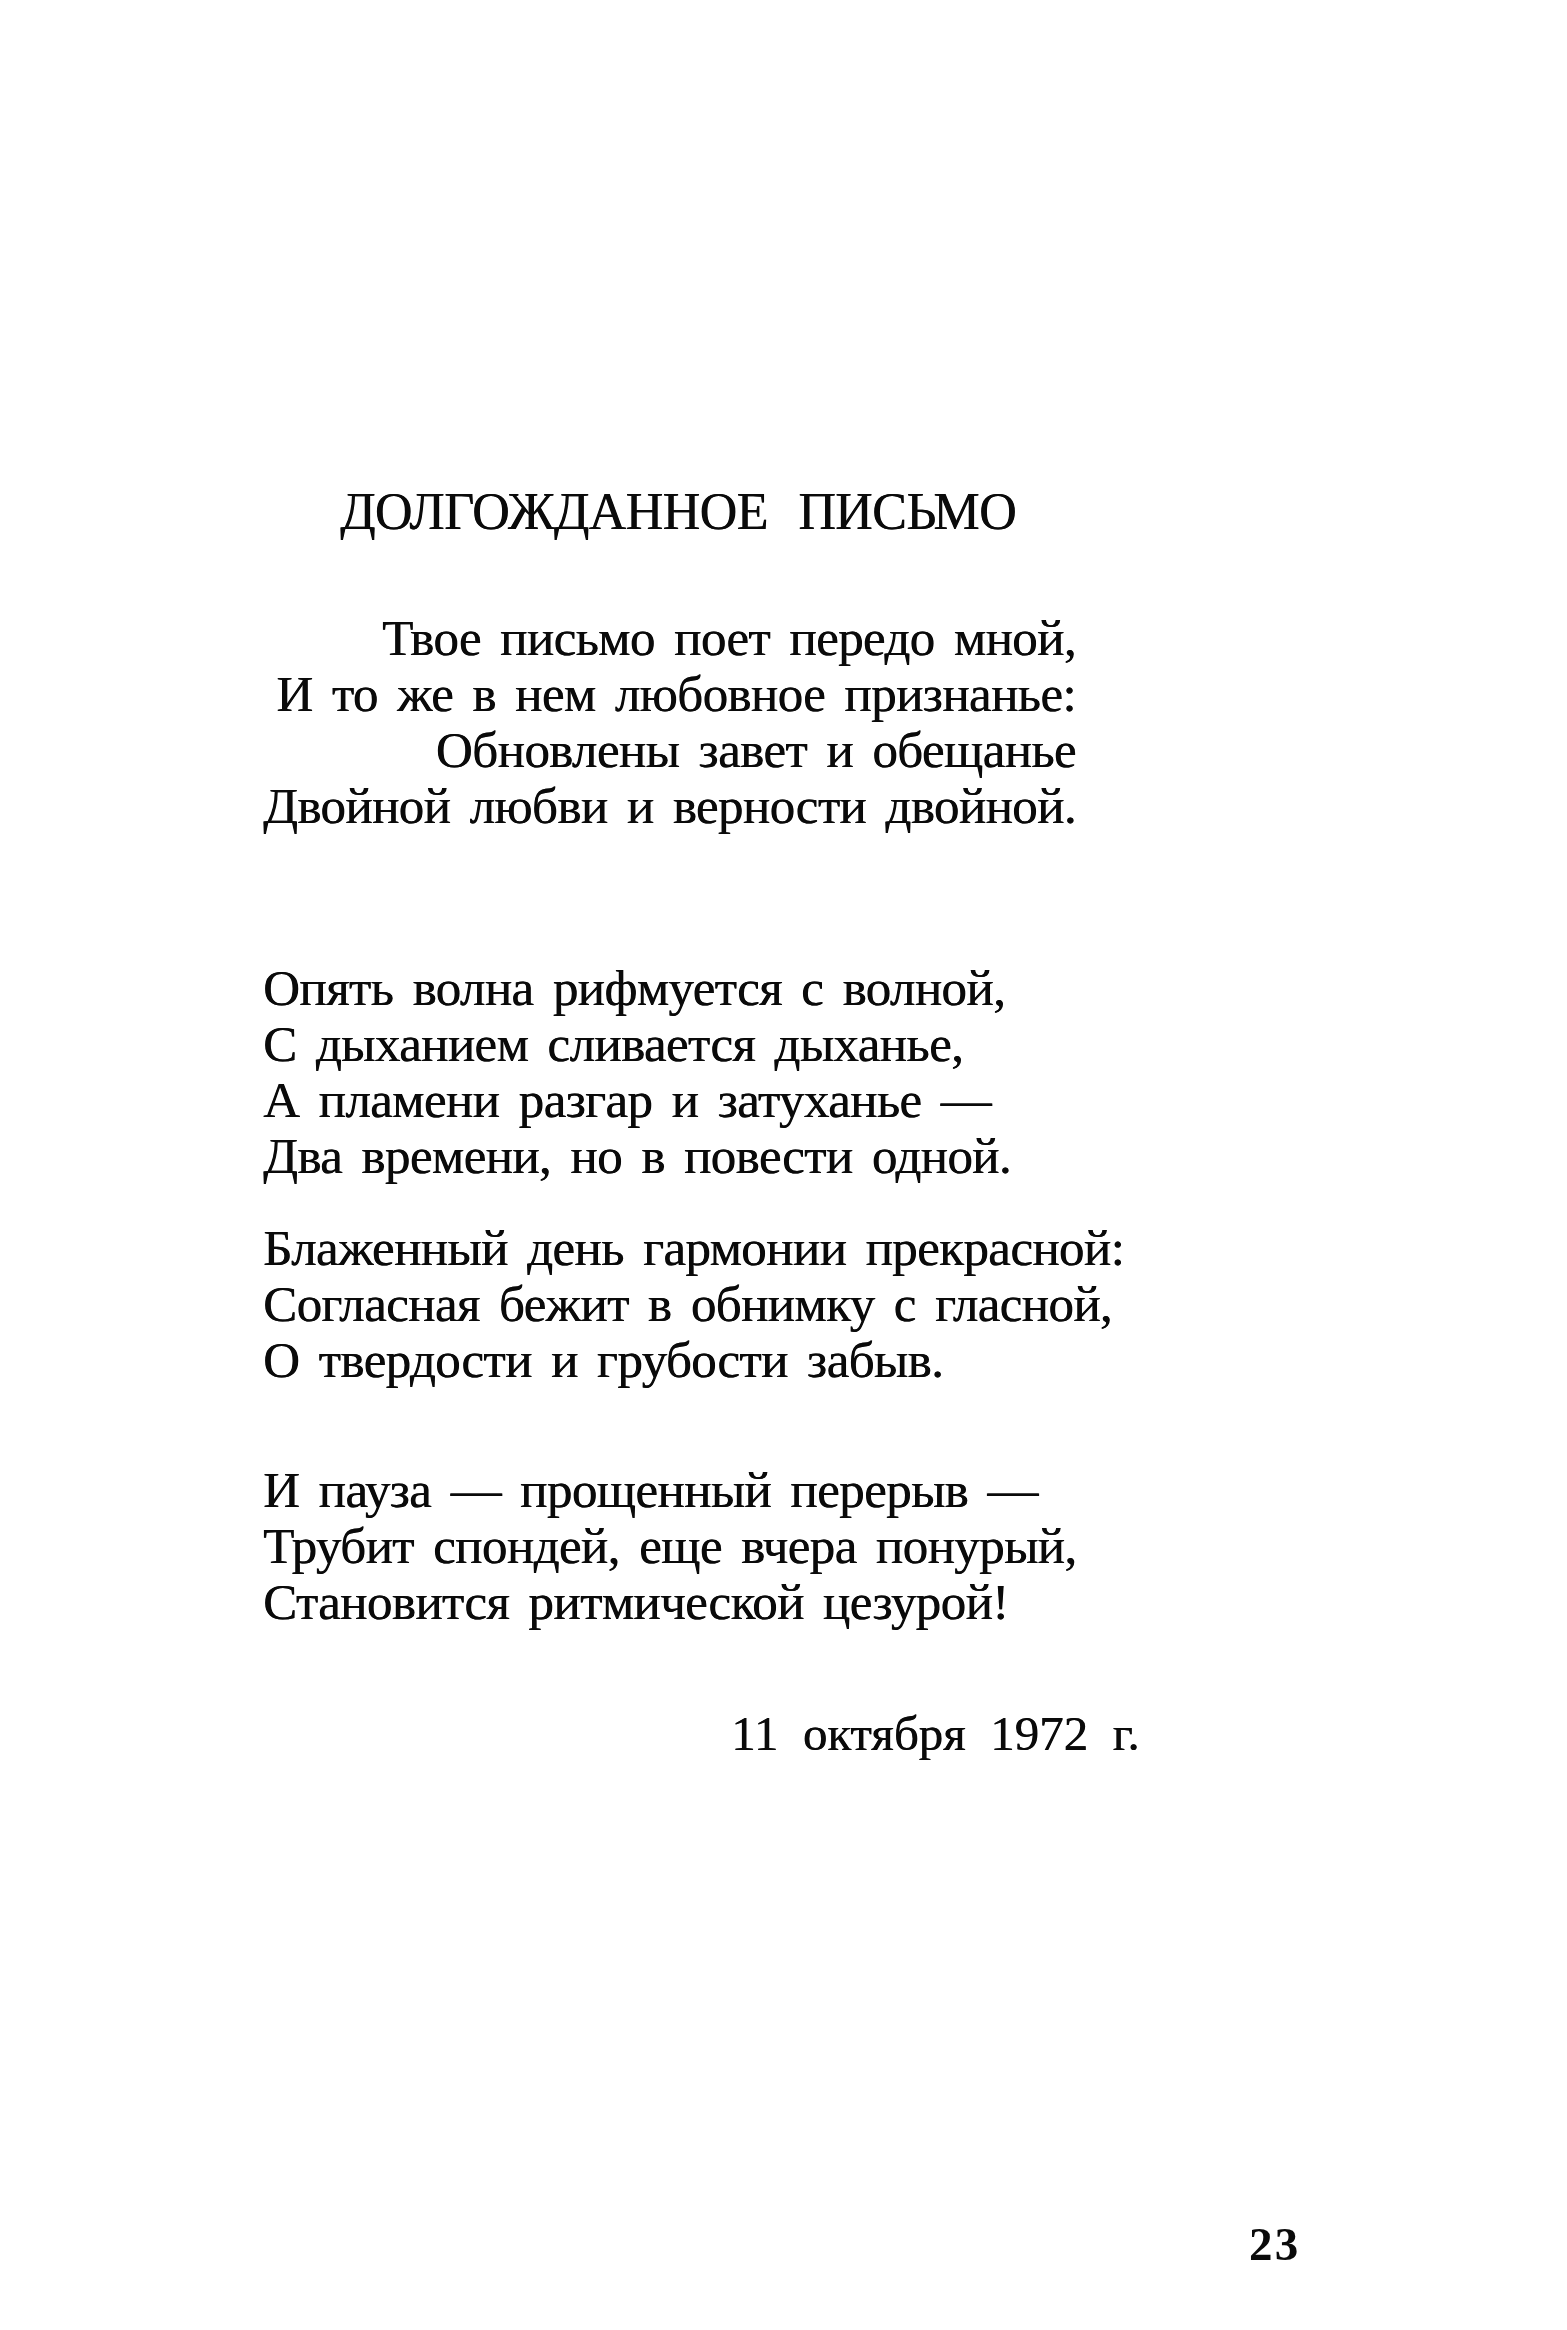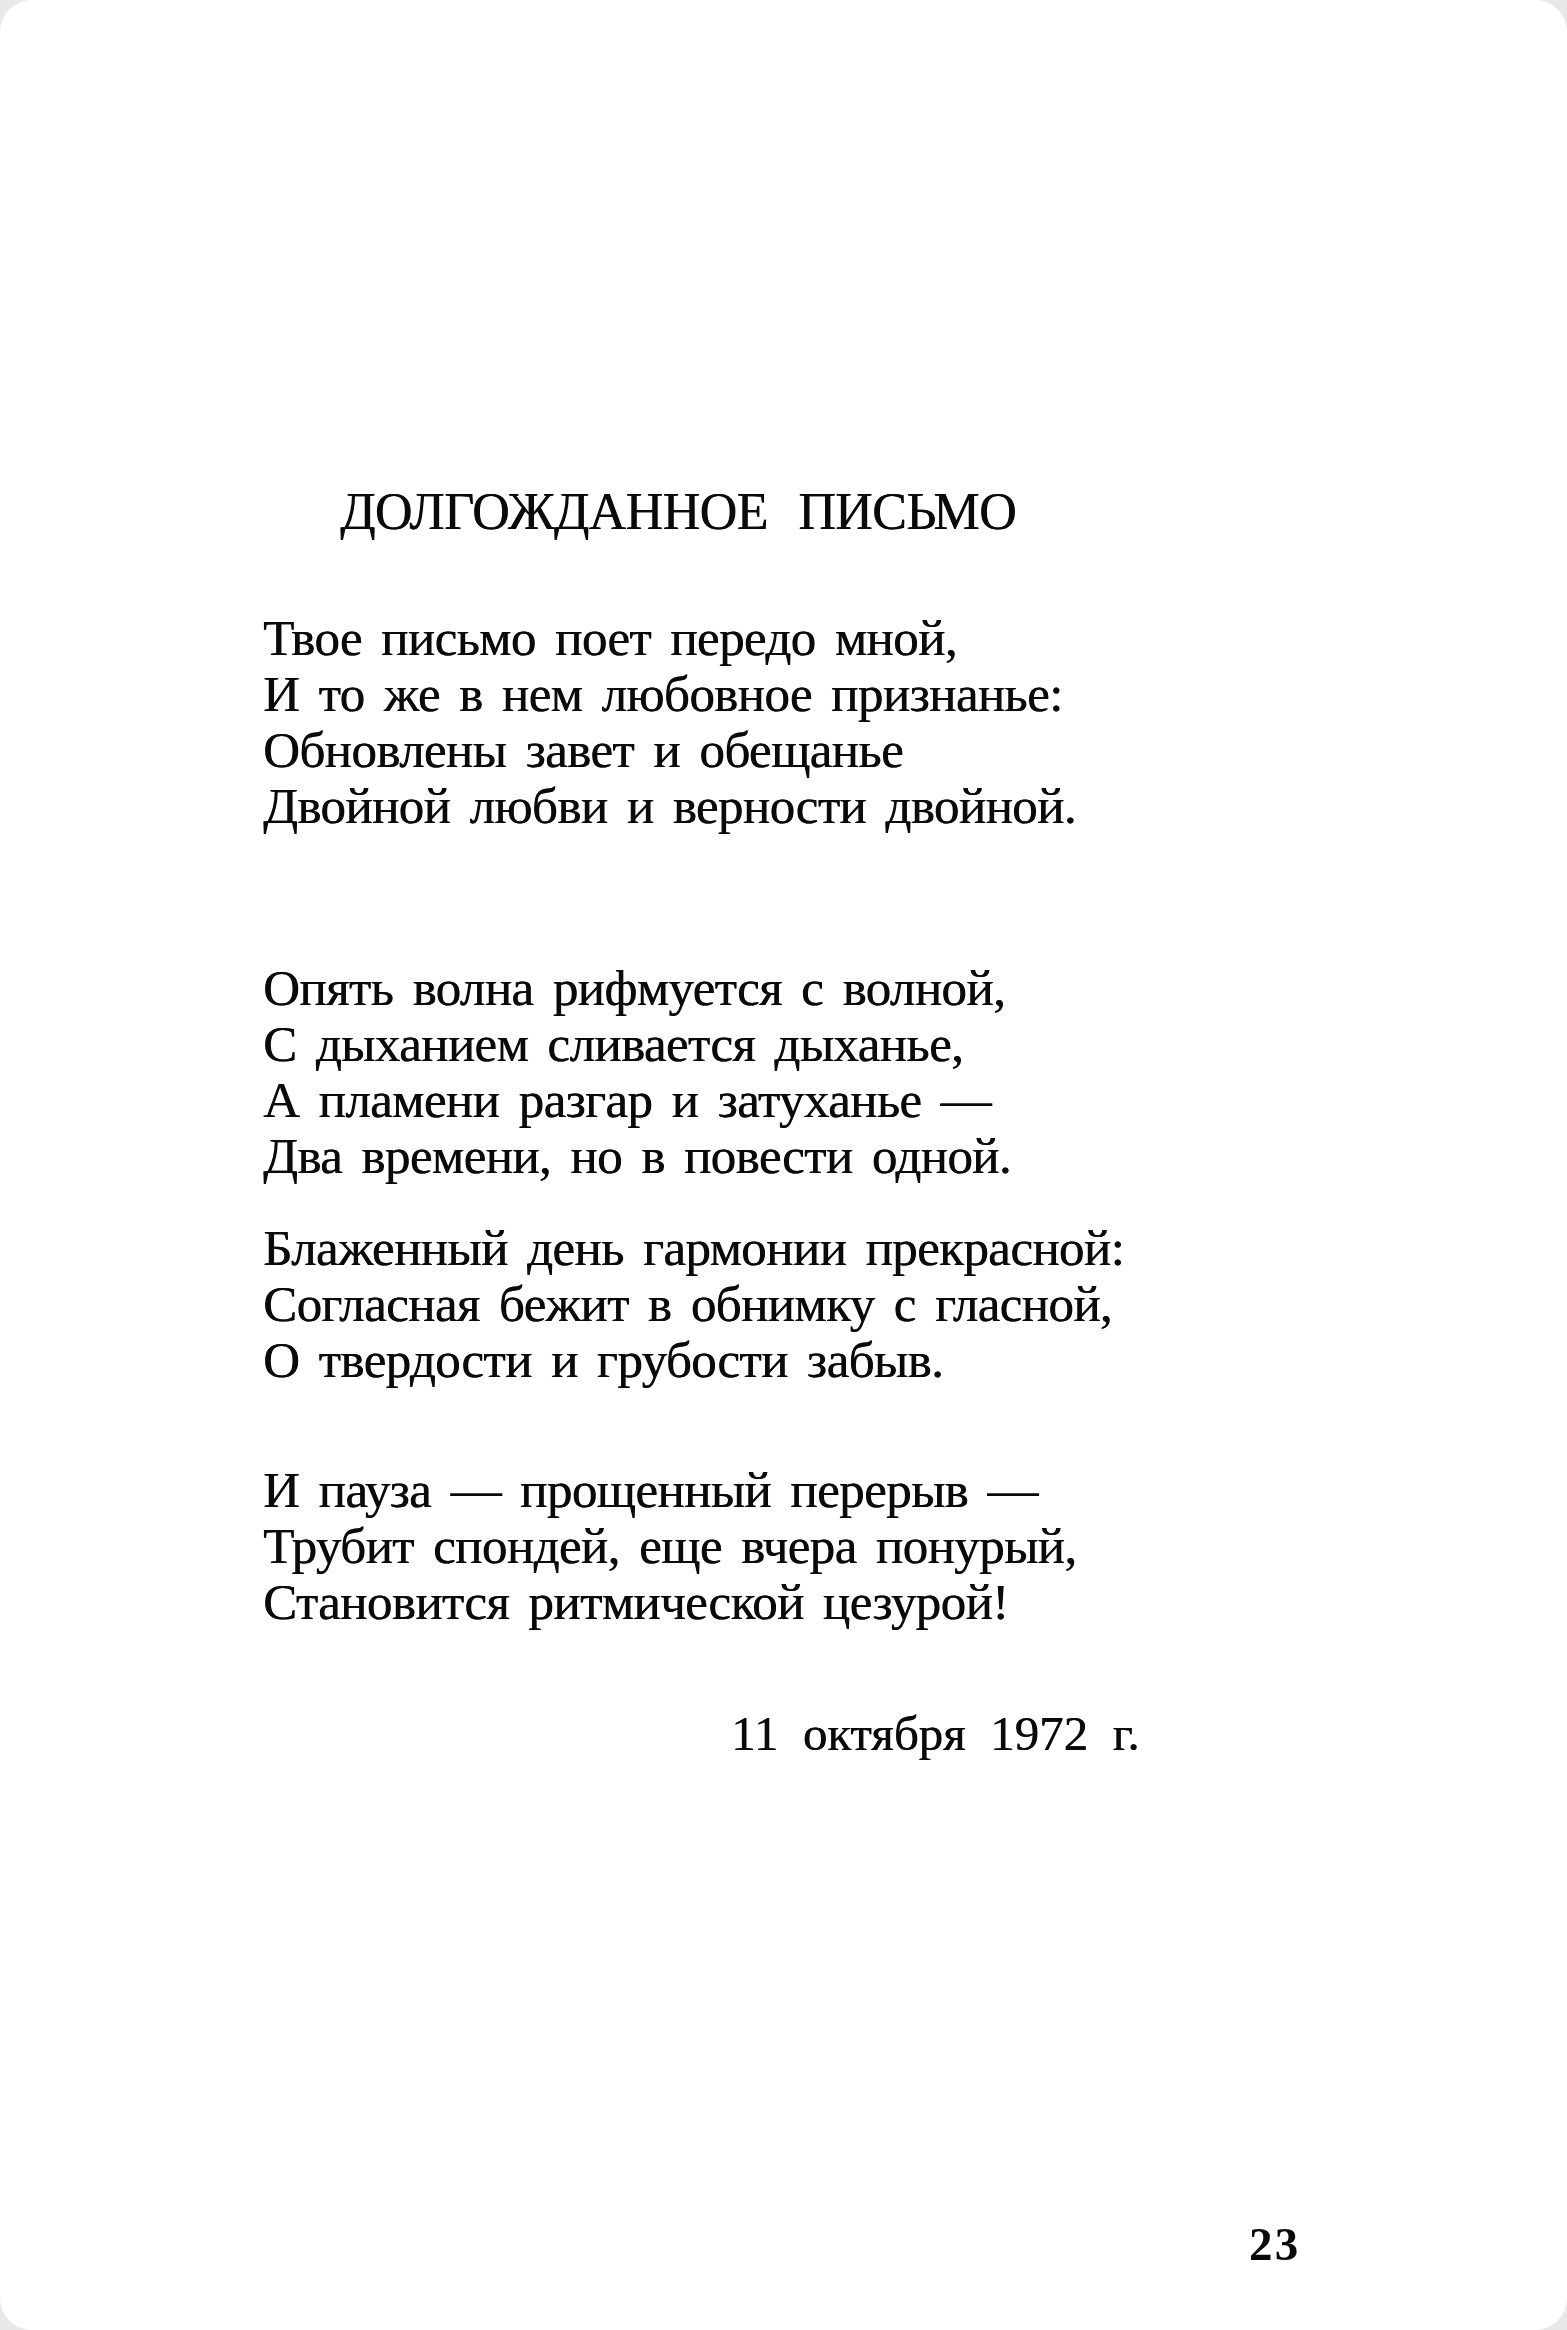--- a/index.html
+++ b/index.html
@@ -9,21 +9,20 @@
   }
   .page {
     position: relative;
     width: 1567px;
     height: 2330px;
     margin: 0 auto;
     background: #ffffff;
     color: #0a0a0a;
     font-family: "Liberation Serif", "DejaVu Serif", serif;
     overflow: hidden;
-    border-radius: 32px;
   }
   .title {
     position: absolute;
     left: 340px;
     top: 482px;
     margin: 0;
     font-size: 52px;
     font-weight: normal;
     letter-spacing: -0.6px;
     word-spacing: 0.35em;
@@ -34,21 +33,21 @@
     position: absolute;
     left: 263px;
     margin: 0;
     font-size: 51px;
     line-height: 56px;
     letter-spacing: -0.6px;
     word-spacing: 0.14em;
     white-space: nowrap;
     text-shadow: 0.5px 0 0 currentColor;
   }
-  .stanza-1 { top: 610px; }
+  .stanza-1 { top: 610px; text-align: right; }
   .stanza-2 { top: 960px; }
   .stanza-3 { top: 1220px; }
   .stanza-4 { top: 1462px; }
   .poem-date {
     position: absolute;
     left: 731px;
     top: 1706px;
     font-size: 49px;
     line-height: 56px;
     letter-spacing: 0;

